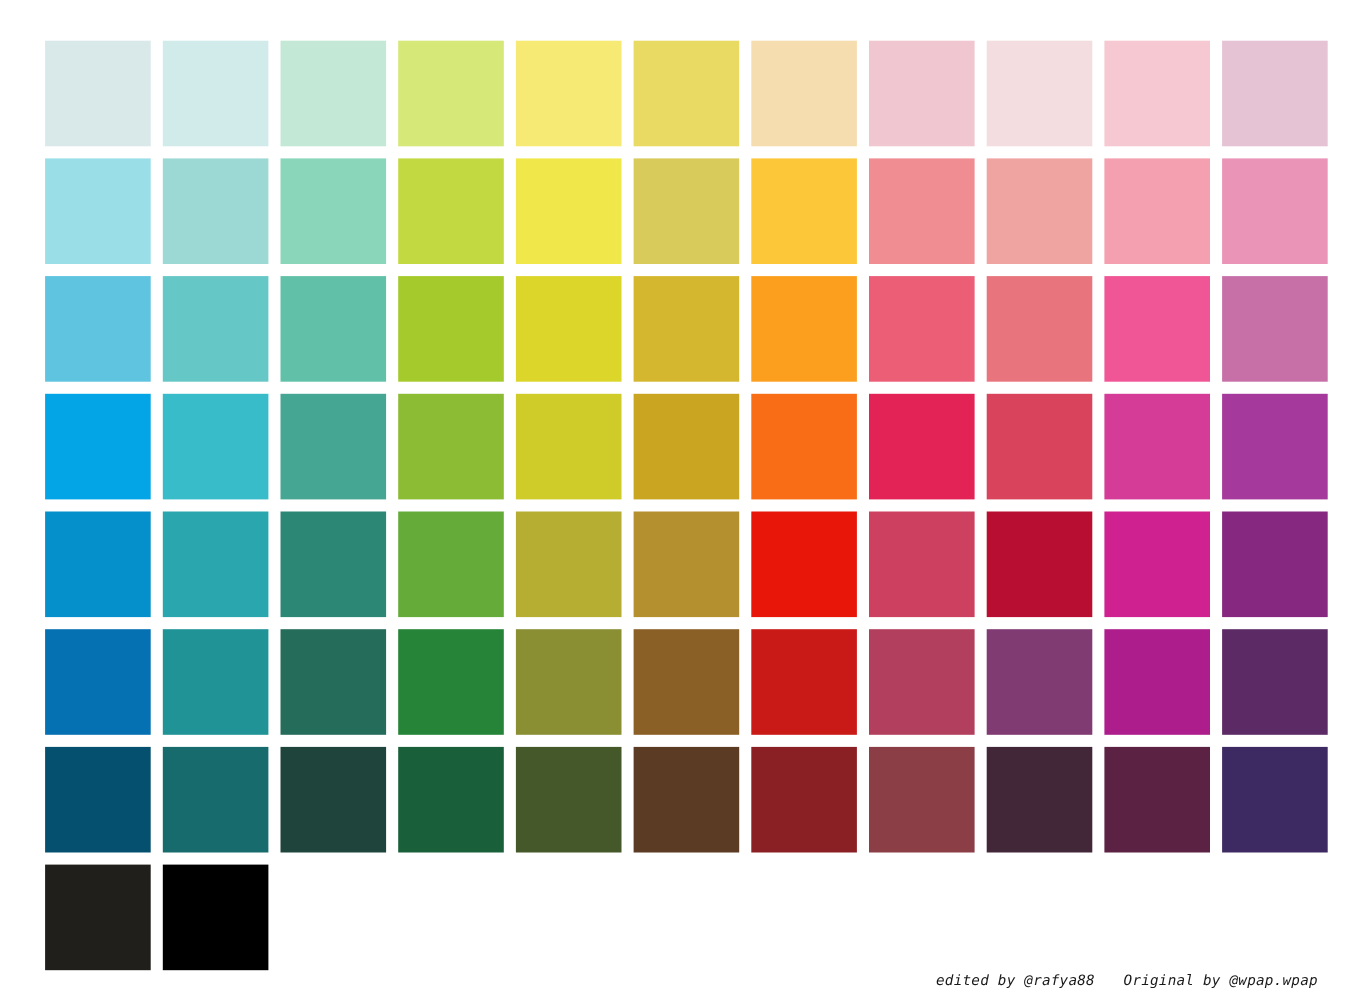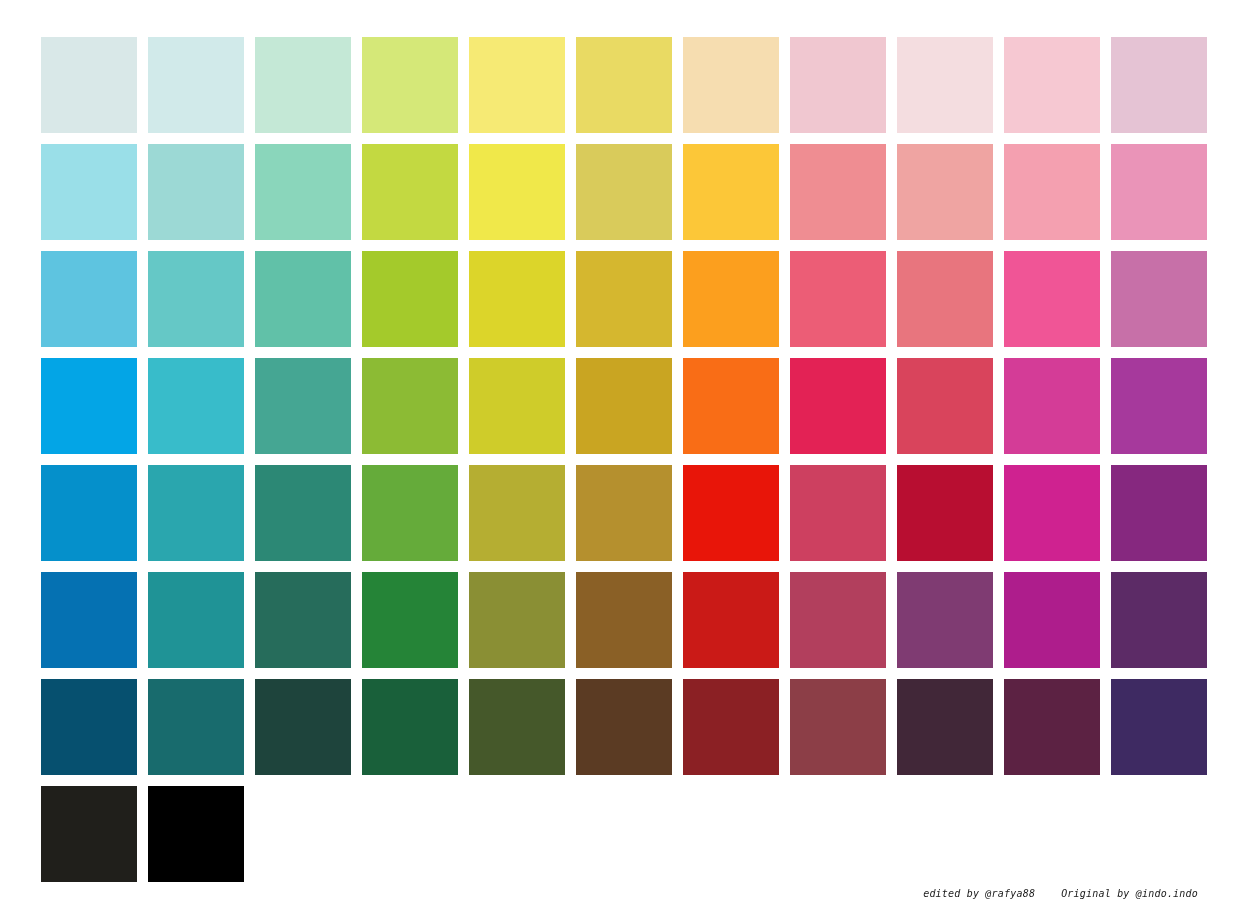--- a/index.html
+++ b/index.html
@@ -56,21 +56,21 @@
 
   #credits {
     position: absolute;
     right: 42px;
     bottom: 14px;
     display: flex;
     align-items: baseline;
     gap: 26px;
     font-family: "DejaVu Sans Mono", "Liberation Mono", monospace;
     font-style: italic;
-    font-size: 10px;
+    font-size: 13px;
     color: #1a1a1a;
     letter-spacing: 0.2px;
     white-space: nowrap;
     margin-left: 40px;
   }
 
   .credit-text {
     display: inline-block;
   }
 </style>
@@ -181,16 +181,16 @@
         <div class="swatch-spacer"></div>
         <div class="swatch-spacer"></div>
         <div class="swatch-spacer"></div>
         <div class="swatch-spacer"></div>
         <div class="swatch-spacer"></div>
       </div>
     </div>
 
   <div id="credits">
     <span class="credit-text">edited by @rafya88</span>
-    <span class="credit-text">Original by @indo.indo</span>
+    <span class="credit-text">Original by @wpap.wpap</span>
   </div>
 
 </div>
 
 </body></html>

